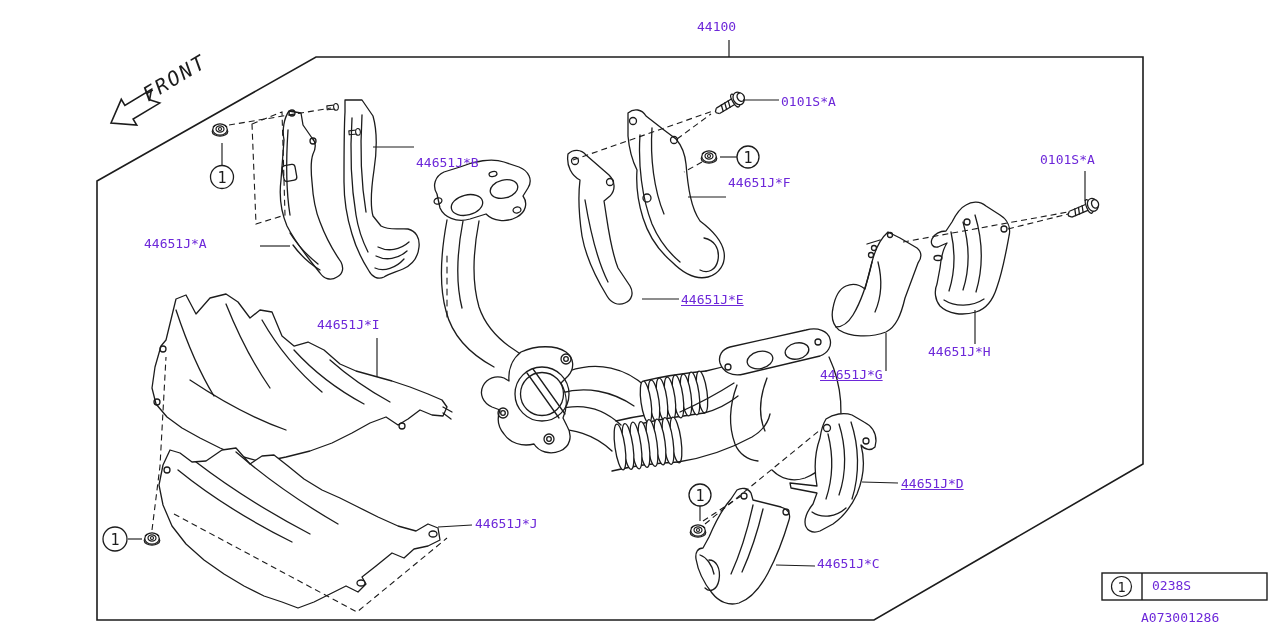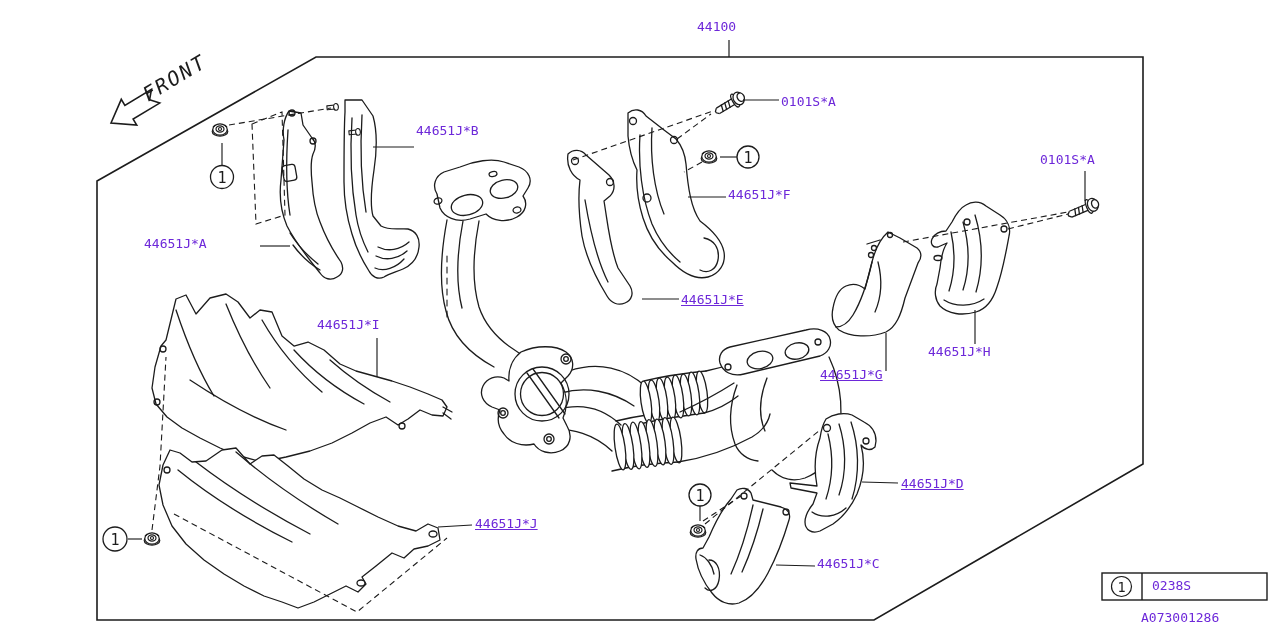--- a/index.html
+++ b/index.html
@@ -305,26 +305,26 @@
     <rect x="1102" y="573" width="165" height="27" fill="#fff"></rect>
     <path d="M1142,573 L1142,600"></path>
     <circle cx="1121.5" cy="586.5" r="10" stroke-width="1.2"></circle>
     <text x="1121.5" y="591.5" font-size="13.5" text-anchor="middle" stroke="none">1</text>
   </g>
 </svg>
 
 <div class="lbl" style="left:697px;top:16px;">44100</div>
 <div class="lbl" style="left:781px;top:91px;">0101S*A</div>
 <div class="lbl" style="left:1040px;top:149px;">0101S*A</div>
-<div class="lbl" style="left:416px;top:120px;text-align:center;">44651J*B</div>
+<div class="lbl" style="left:416px;top:152px;text-align:center;">44651J*B</div>
 <div class="lbl" style="left:144px;top:233px;">44651J*A</div>
-<div class="lbl" style="left:728px;top:184px;">44651J*F</div>
+<div class="lbl" style="left:728px;top:172px;">44651J*F</div>
 <div class="lbl" style="left:681px;top:289px;text-decoration:underline;">44651J*E</div>
 <div class="lbl" style="left:317px;top:314px;text-align:right;">44651J*I</div>
 <div class="lbl" style="left:928px;top:341px;">44651J*H</div>
 <div class="lbl" style="left:820px;top:364px;text-decoration:underline;">44651J*G</div>
 <div class="lbl" style="left:901px;top:473px;text-decoration:underline;">44651J*D</div>
-<div class="lbl" style="left:475px;top:513px;text-decoration:underline;">44651J*J</div>
+<div class="lbl" style="left:475px;top:513px;">44651J*J</div>
 <div class="lbl" style="left:817px;top:553px;">44651J*C</div>
 <div class="lbl" style="left:1152px;top:575px;">0238S</div>
 <div class="lbl" style="left:1141px;top:607px;">A073001286</div>
 
 </div>
 
 </body></html>

